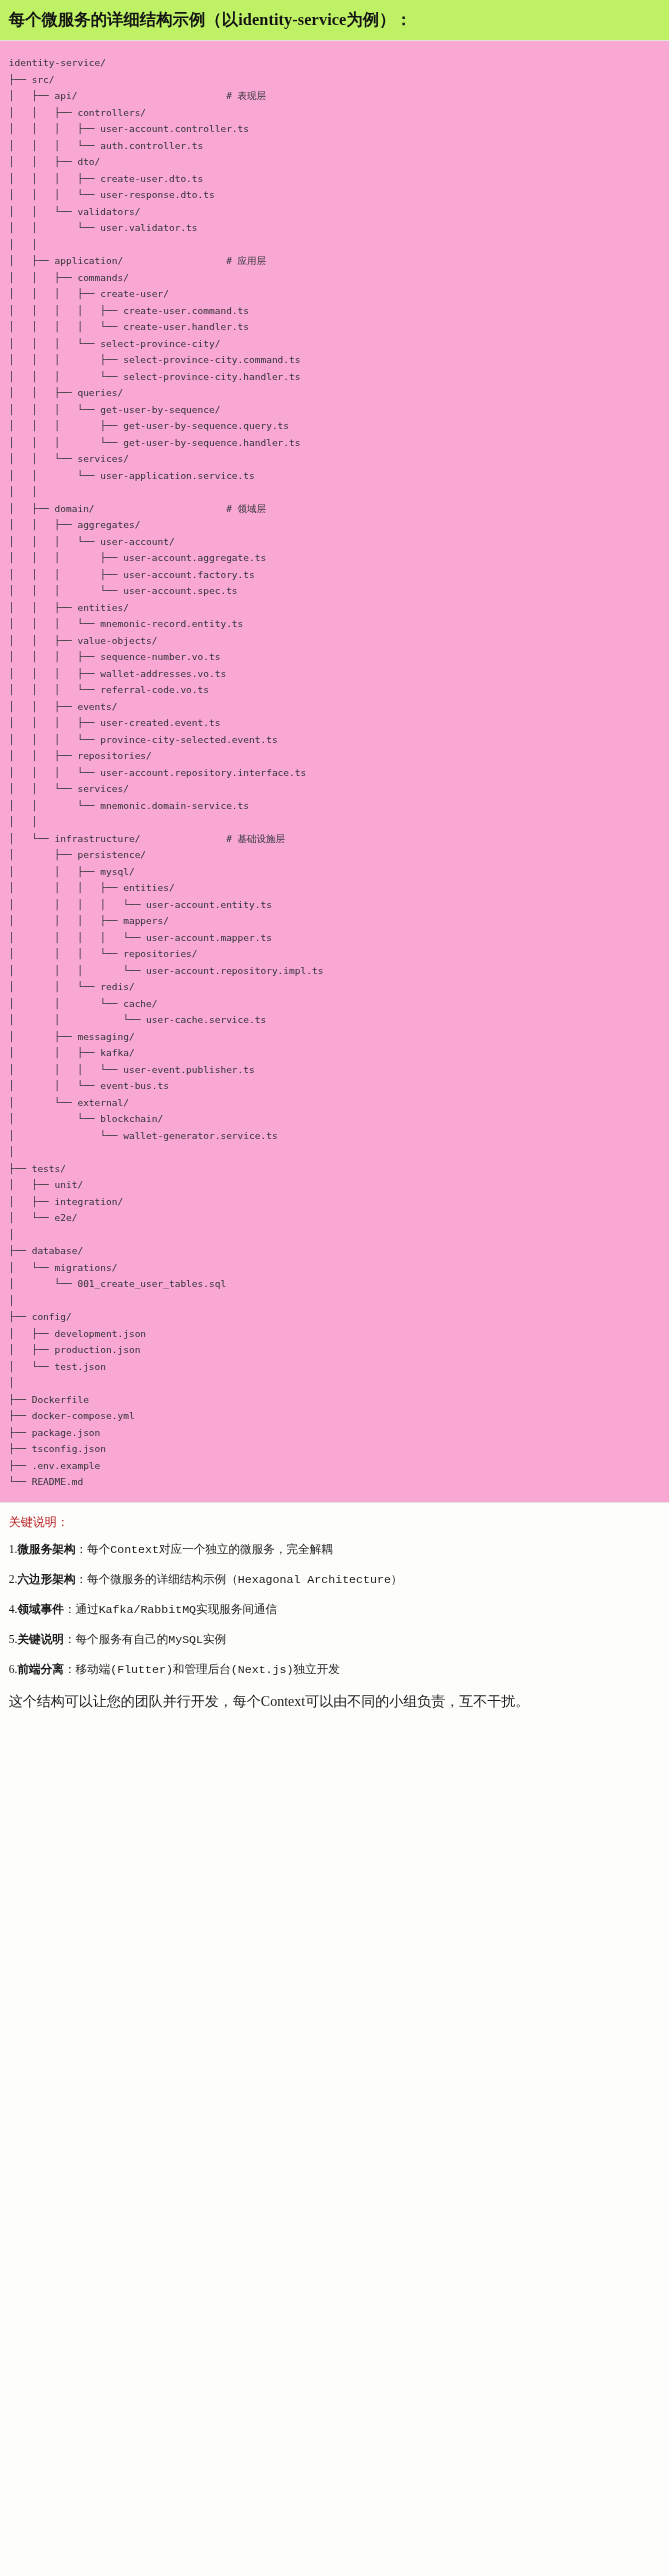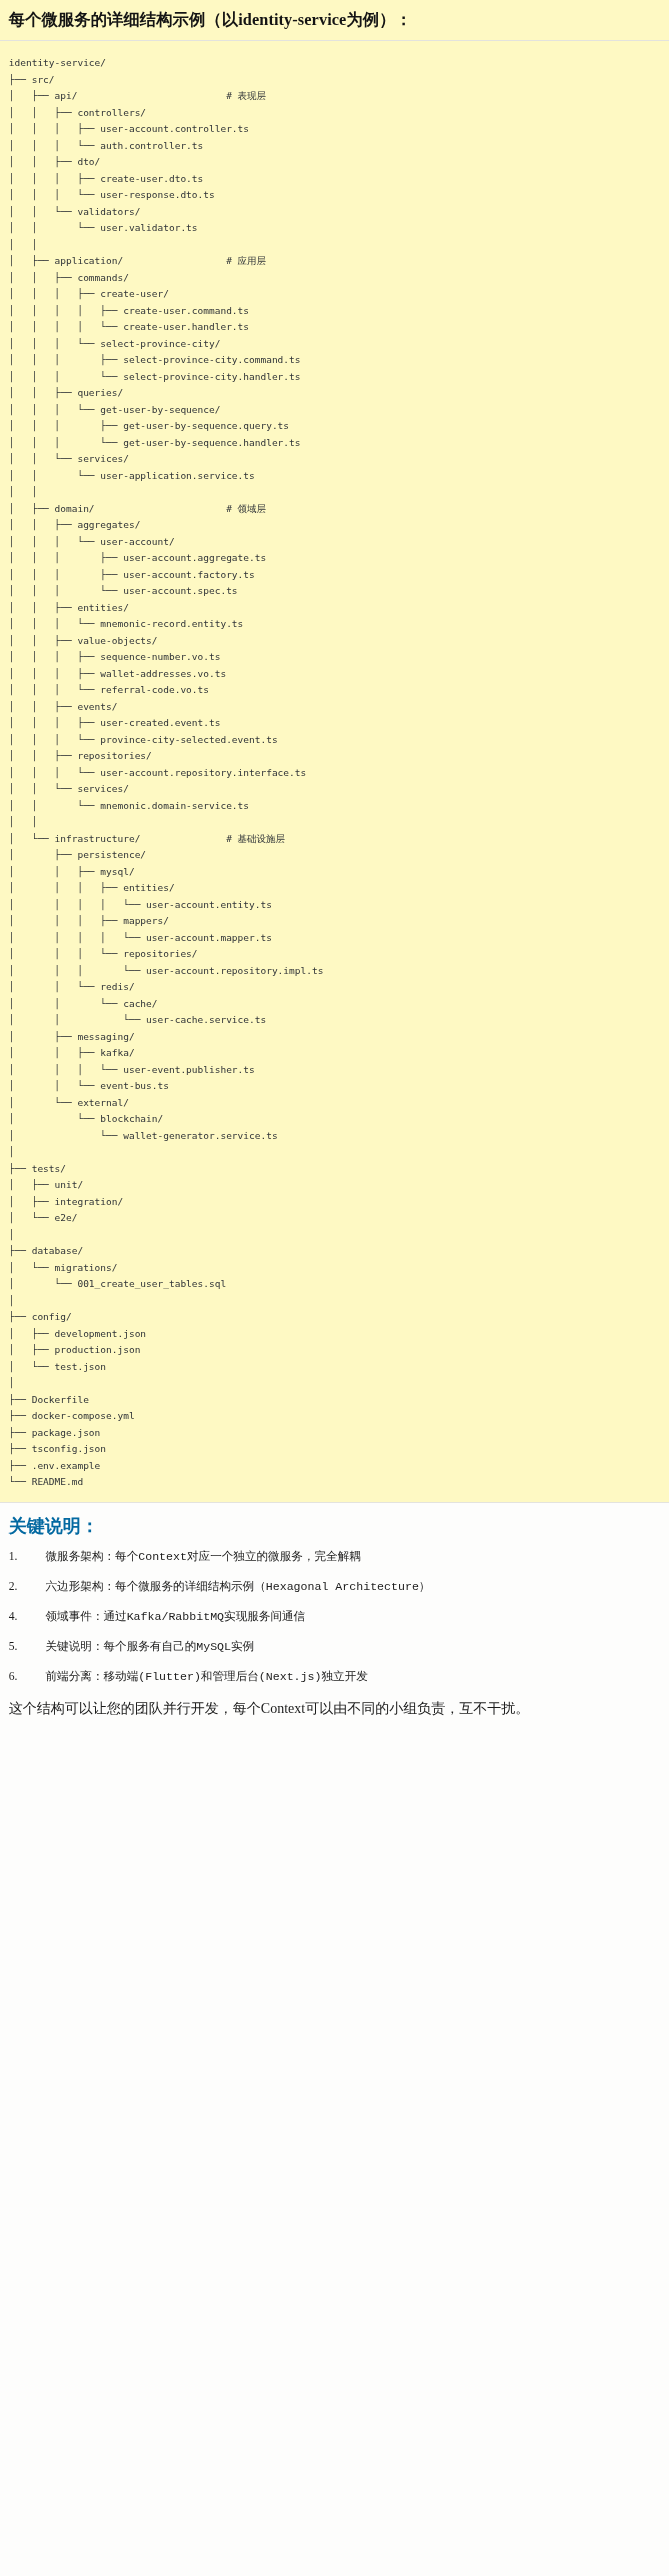--- a/index.html
+++ b/index.html
@@ -15,78 +15,78 @@
   }
   .page {
     width: 669px;
     min-height: 2576px;
     background: #fdfdfc;
     display: flex;
     flex-direction: column;
   }
   
   .doc-header {
-    background: #fef9c3;
+    background: #bef264;
     border-bottom: 0.6px solid #e3e3de;
     padding: 10px 10px 10px 8.8px;
   }
   .doc-title {
     font-family: "Liberation Serif", serif;
     font-weight: bold;
     font-size: 16.3px;
     line-height: 1.25;
     letter-spacing: 0.1px;
     color: #141414;
     margin: 0;
     white-space: nowrap;
   }
   
   .tree-block {
     padding: 13.8px 8.8px 11.3px 8.8px;
-    background: #fef9c3;
+    background: #f9a8d4;
     flex: 0 0 auto;
   }
   pre.tree {
     margin: 0;
     font-family: "DejaVu Sans Mono", "Liberation Mono", monospace;
     font-size: 9.5px;
     line-height: 16.5px;
     color: #2f3337;
     white-space: pre;
     letter-spacing: 0px;
     tab-size: 4;
   }
   
   .notes {
     border-top: 0.6px solid #e3e3de;
     padding: 11.3px 8.8px 8.8px 8.8px;
     background: #fdfdfc;
   }
   .notes-title {
     font-family: "Liberation Serif", serif;
-    font-weight: bold;
-    font-size: 18px;
-    color: #0369a1;
+    font-weight: normal;
+    font-size: 12px;
+    color: #b91c1c;
     margin: 0 0 10px 0;
   }
   ol.notes-list {
     list-style: none;
     margin: 0;
     padding: 0;
   }
   ol.notes-list li {
     font-family: "Liberation Serif", serif;
     font-size: 11.6px;
     line-height: 1.5;
     color: #1b1b1b;
     margin: 0 0 12.5px 0;
     white-space: nowrap;
   }
   ol.notes-list li .num { font-weight: normal; }
-  ol.notes-list li .lbl { font-weight: normal; margin-left: 28px; }
+  ol.notes-list li .lbl { font-weight: bold; }
   ol.notes-list li .txt { font-weight: normal; font-family: Liberation Mono, monospace; }
   .closing {
     font-family: "Liberation Serif", serif;
     font-size: 14px;
     line-height: 1.5;
     color: #1b1b1b;
     margin: 6.3px 0 0 0;
     white-space: nowrap;
   }
 </style>

